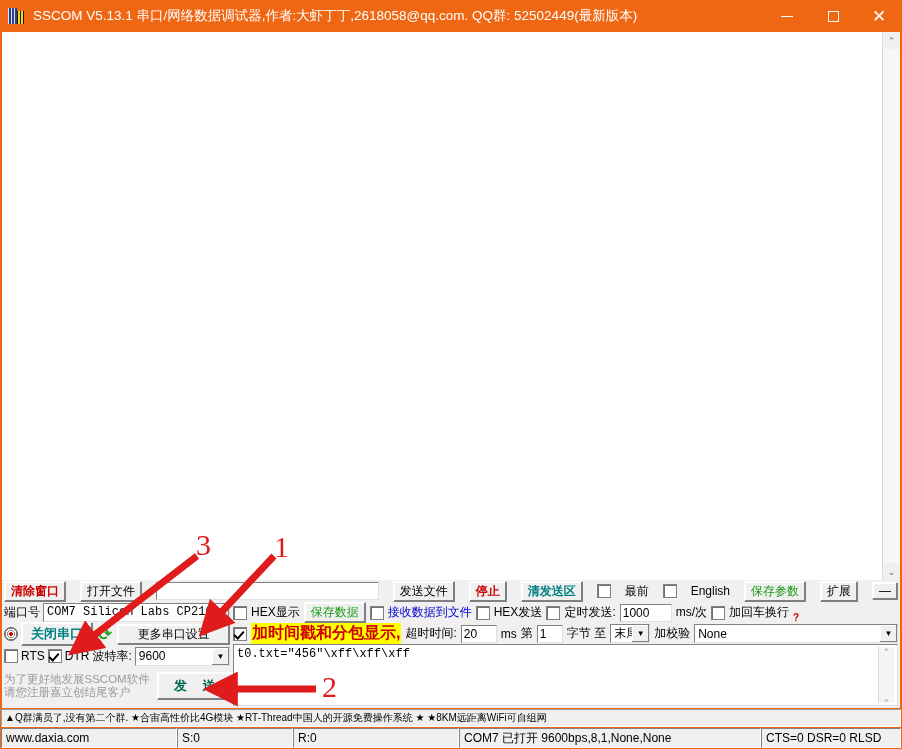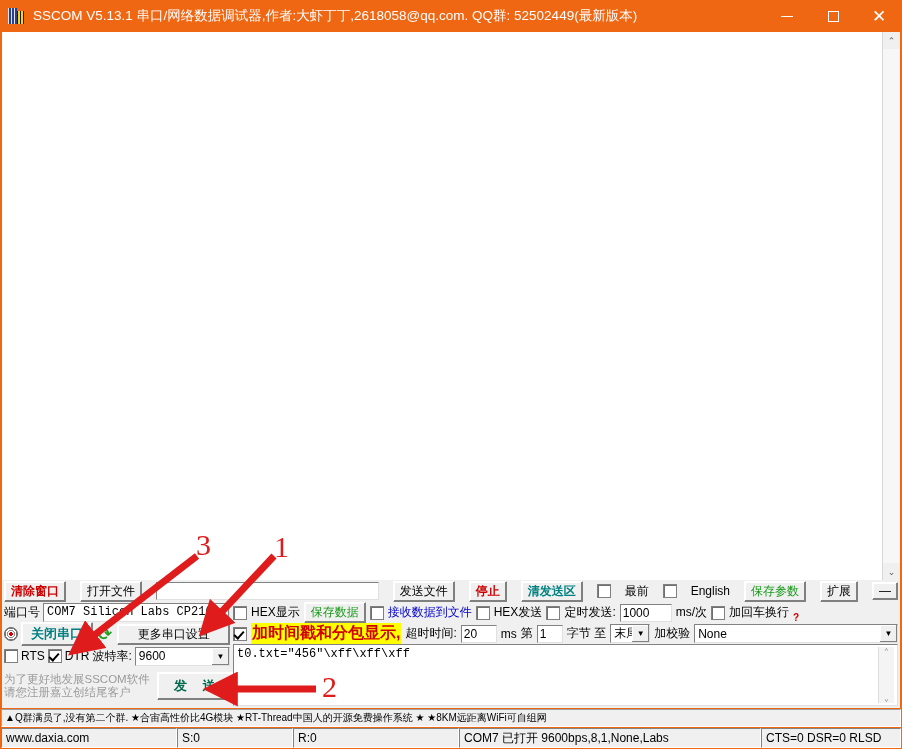--- a/index.html
+++ b/index.html
@@ -341,21 +341,21 @@
       </div>
     </div>
   </div>
 
   <div class="banner">▲Q群满员了,没有第二个群. ★合宙高性价比4G模块  ★RT-Thread中国人的开源免费操作系统 ★ ★8KM远距离WiFi可自组网</div>
 
   <div class="statusbar">
     <div class="sb-cell" style="width:176px;flex:0 0 176px;">www.daxia.com</div>
     <div class="sb-cell" style="width:116px;flex:0 0 116px;">S:0</div>
     <div class="sb-cell" style="width:166px;flex:0 0 166px;">R:0</div>
-    <div class="sb-cell" style="flex:1 1 auto;">COM7 已打开  9600bps,8,1,None,Labs</div>
+    <div class="sb-cell" style="flex:1 1 auto;">COM7 已打开  9600bps,8,1,None,None</div>
     <div class="sb-cell" style="width:140px;flex:0 0 140px;">CTS=0 DSR=0 RLSD</div>
   </div>
 
   <svg class="overlay" viewBox="0 0 902 749" xmlns="http://www.w3.org/2000/svg">
     <defs>
       <marker id="ah" markerWidth="5" markerHeight="5" refX="1.4" refY="2.5" orient="auto">
         <path d="M0,0 L5,2.5 L0,5 z" fill="#e01b1b"></path>
       </marker>
     </defs>
 

